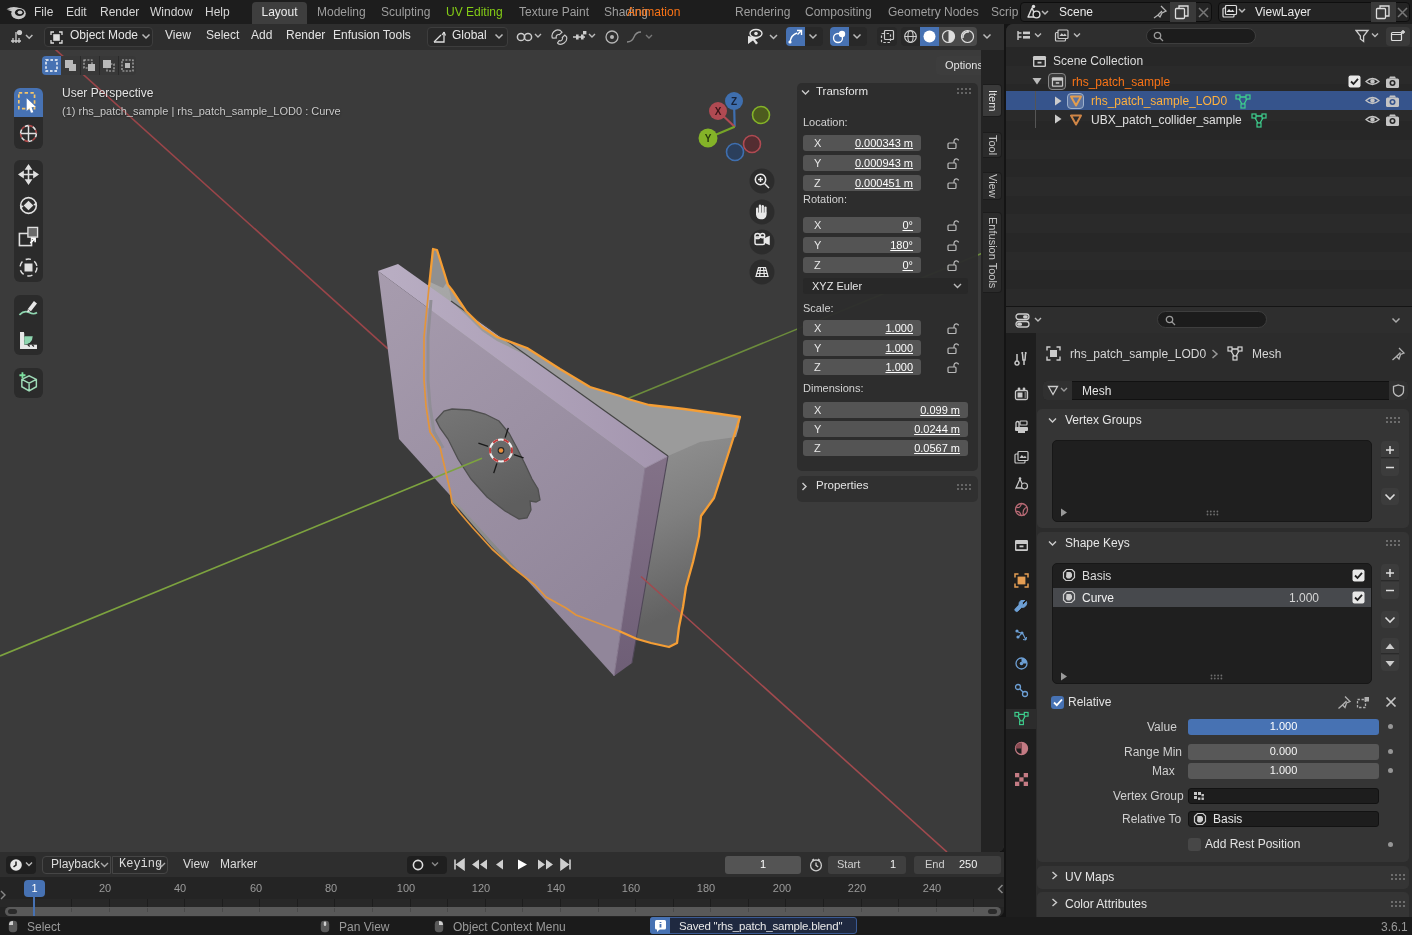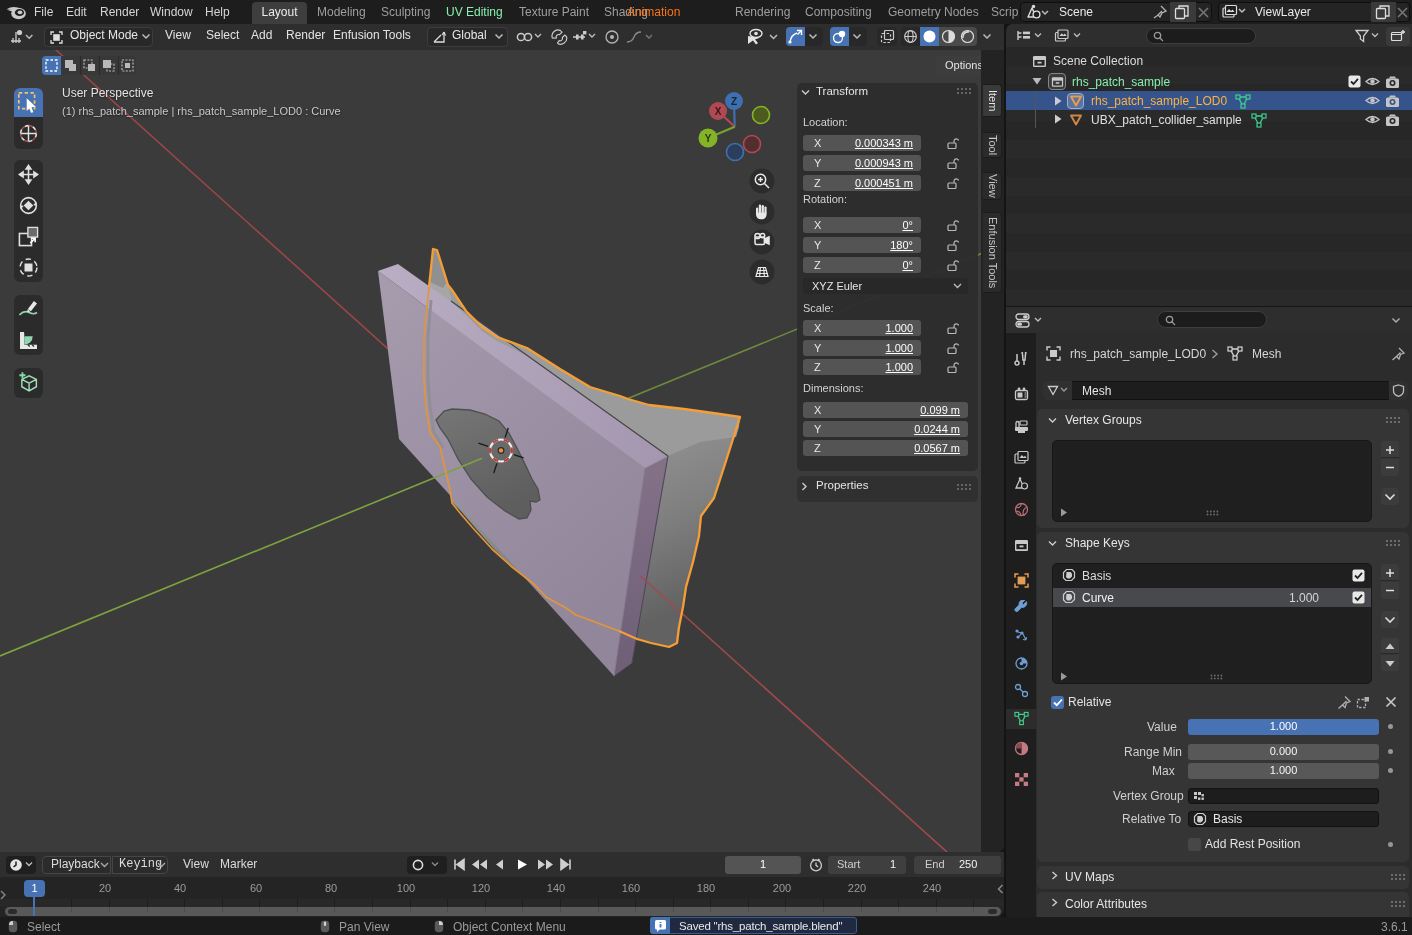--- a/index.html
+++ b/index.html
@@ -31,21 +31,21 @@
     </svg>
     <span class="abs" style="left:34px;top:5px;">File</span>
     <span class="abs" style="left:66px;top:5px;">Edit</span>
     <span class="abs" style="left:100px;top:5px;">Render</span>
     <span class="abs" style="left:150px;top:5px;">Window</span>
     <span class="abs" style="left:205px;top:5px;">Help</span>
 
     <div class="abs" style="left:252px;top:2px;width:55px;height:22px;background:#3e3e3e;border-radius:4px 4px 0 0;color:#ececec;text-align:center;line-height:21px;">Layout</div>
     <span class="abs" style="left:317px;top:5px;color:#9e9e9e;text-align:right;">Modeling</span>
     <span class="abs" style="left:381px;top:5px;color:#9e9e9e;">Sculpting</span>
-    <span class="abs" style="left:446px;top:5px;color:#86efac;">UV Editing</span>
+    <span class="abs" style="left:446px;top:5px;color:#84cc16;">UV Editing</span>
     <span class="abs" style="left:519px;top:5px;color:#9e9e9e;">Texture Paint</span>
     <span class="abs" style="left:604px;top:5px;color:#9e9e9e;">Shading</span>
     <span class="abs" style="left:627px;top:5px;color:#f97316;">Animation</span>
     <span class="abs" style="left:735px;top:5px;color:#9e9e9e;">Rendering</span>
     <span class="abs" style="left:805px;top:5px;color:#9e9e9e;">Compositing</span>
     <span class="abs" style="left:888px;top:5px;color:#9e9e9e;">Geometry Nodes</span>
     <span class="abs" style="left:991px;top:5px;color:#9e9e9e;">Scrip</span>
 
     <div class="abs" style="left:1020px;top:2px;width:192px;height:20px;background:#242424;border-radius:4px;border:1px solid #0e0e0e;"></div>
     <svg class="abs" style="left:1025px;top:4px;" width="26" height="16" viewBox="0 0 26 16">
@@ -723,21 +723,21 @@
 
     <svg class="abs" style="left:26px;top:53px;" width="10" height="8" viewBox="0 0 10 8">
         <path d="M0.5,1 H9.5 L5,7.5 Z" fill="#bbb"></path>
       </svg>
     <div class="abs" style="left:42px;top:49px;width:18px;height:17px;border:1px solid #888;border-radius:4px;background:#3a3a3a;"></div>
     <svg class="abs" style="left:44.5px;top:51.5px;" width="13" height="12" viewBox="0 0 15 13">
       <rect x="1" y="1" width="13" height="11" rx="1.2" fill="#c9c9c9"></rect>
       <rect x="2.4" y="5" width="10.2" height="5.6" fill="#3a3a3a"></rect>
       <rect x="5.5" y="6.7" width="4" height="1.8" fill="#c9c9c9"></rect>
     </svg>
-    <span class="abs" style="left:66px;top:51px;color:#86efac;">rhs_patch_sample</span>
+    <span class="abs" style="left:66px;top:51px;color:#f97316;">rhs_patch_sample</span>
     <svg class="abs" style="left:342px;top:51px;" width="13" height="13" viewBox="0 0 13 13">
       <rect x="0.5" y="0.5" width="12" height="12" rx="2" fill="#e8e8e8"></rect>
       <path d="M3,6.5 L5.5,9 L10,3.8" stroke="#222" stroke-width="1.8" fill="none"></path>
     </svg>
     <svg class="abs" style="left:359px;top:51px;" width="15" height="13" viewBox="0 0 15 13">
       <path d="M1,6.5 Q7.5,0.5 14,6.5 Q7.5,12.5 1,6.5 Z" fill="none" stroke="#c4c4c4" stroke-width="1.3"></path>
       <circle cx="7.5" cy="6.5" r="2.2" fill="#c4c4c4"></circle>
     </svg>
     <svg class="abs" style="left:379px;top:50.5px;" width="15" height="14" viewBox="0 0 15 14">
       <rect x="1" y="3.5" width="13" height="9.5" rx="1.5" fill="#c4c4c4"></rect>

